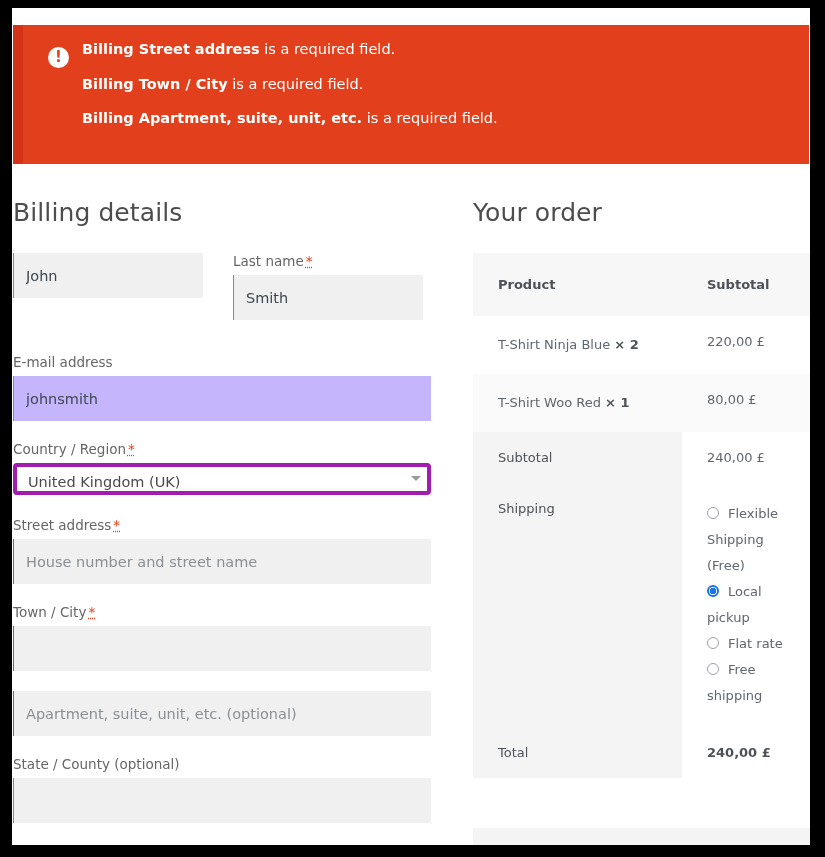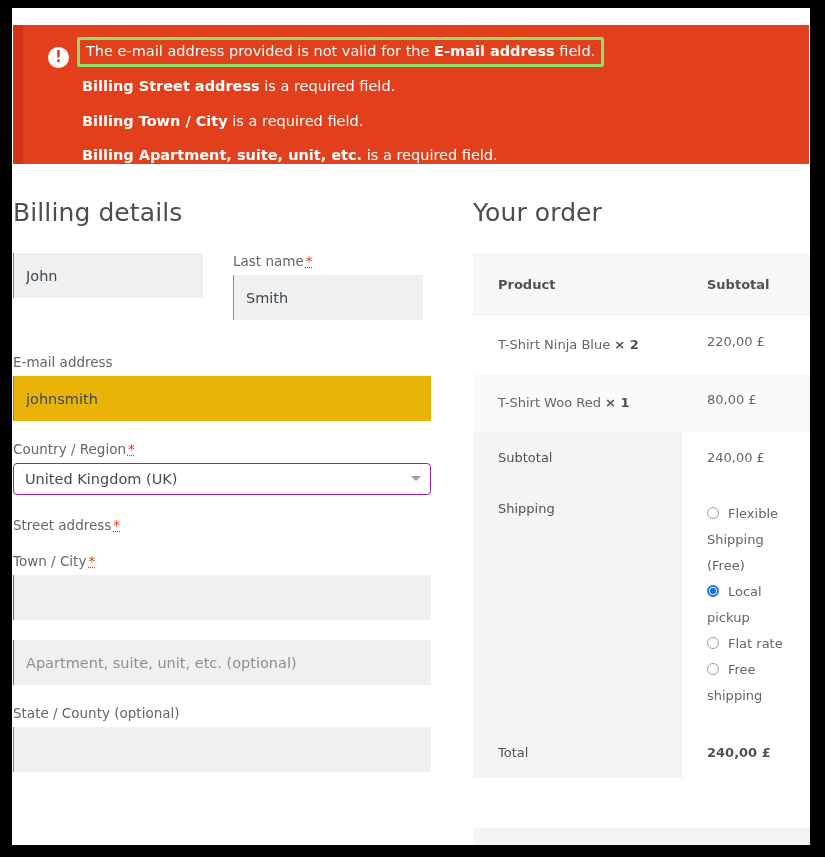--- a/index.html
+++ b/index.html
@@ -142,38 +142,38 @@
     border-left: 1px solid #22c55e;
     font-family: "DejaVu Sans", "Liberation Sans", sans-serif;
     font-size: 14.5px;
     color: #3d4852;
     padding: 0 12px;
     outline: none;
     display: block;
   }
   .text-input.invalid { border-left-color: #e2401c; }
   .text-input.autofill {
-    background: #eab308;
+    background: #c4b5fd;
   }
   .text-input::placeholder {
     color: #8a8f94;
     opacity: 1;
   }
 
   .select-wrap {
     position: relative;
     width: 418px;
     height: 32px;
   }
   .select-box {
     box-sizing: border-box;
     width: 418px;
     height: 32px;
     background: #ffffff;
-    border: 1px solid #a21caf;
+    border: 4px solid #a21caf;
     border-radius: 4px;
     font-size: 14.5px;
     color: #4a4a4a;
     line-height: 30px;
     padding: 0 26px 0 11px;
     white-space: nowrap;
     overflow: hidden;
   }
   .select-caret {
     position: absolute;
@@ -252,21 +252,20 @@
 </style>
 </head>
 <body>
 
 <div class="page-frame">
   <div class="page-canvas">
 
     <div class="alert">
       <div class="alert-icon">!</div>
       <div class="alert-list">
-        <div class="alert-item first"><span>The e-mail address provided is not valid for the </span><b>E-mail address</b><span> field.</span></div>
         <div class="alert-item"><b>Billing Street address</b><span> is a required field.</span></div>
         <div class="alert-item"><b>Billing Town / City</b><span> is a required field.</span></div>
         <div class="alert-item"><b>Billing Apartment, suite, unit, etc.</b><span> is a required field.</span></div>
       </div>
     </div>
 
     <div class="col-left">
       <h2 class="section-title">Billing details</h2>
 
       <div class="field-row">
@@ -287,20 +286,21 @@
       <div class="field full" style="margin-top:14px;">
         <label class="field-label"><span>Country / Region</span><span class="req">*</span></label>
         <div class="select-wrap">
           <div class="select-box">United Kingdom (UK)</div>
           <span class="select-caret"></span>
         </div>
       </div>
 
       <div class="field full" style="margin-top:22px;">
         <label class="field-label"><span>Street address</span><span class="req">*</span></label>
+        <input class="text-input invalid" type="text" placeholder="House number and street name" style="">
       </div>
 
       <div class="field full" style="margin-top:14px;">
         <label class="field-label"><span>Town / City</span><span class="req">*</span></label>
         <input class="text-input invalid" type="text" style="">
       </div>
 
       <div class="field full" style="margin-top:2px;">
         <input class="text-input invalid" type="text" placeholder="Apartment, suite, unit, etc. (optional)" style="">
       </div>

